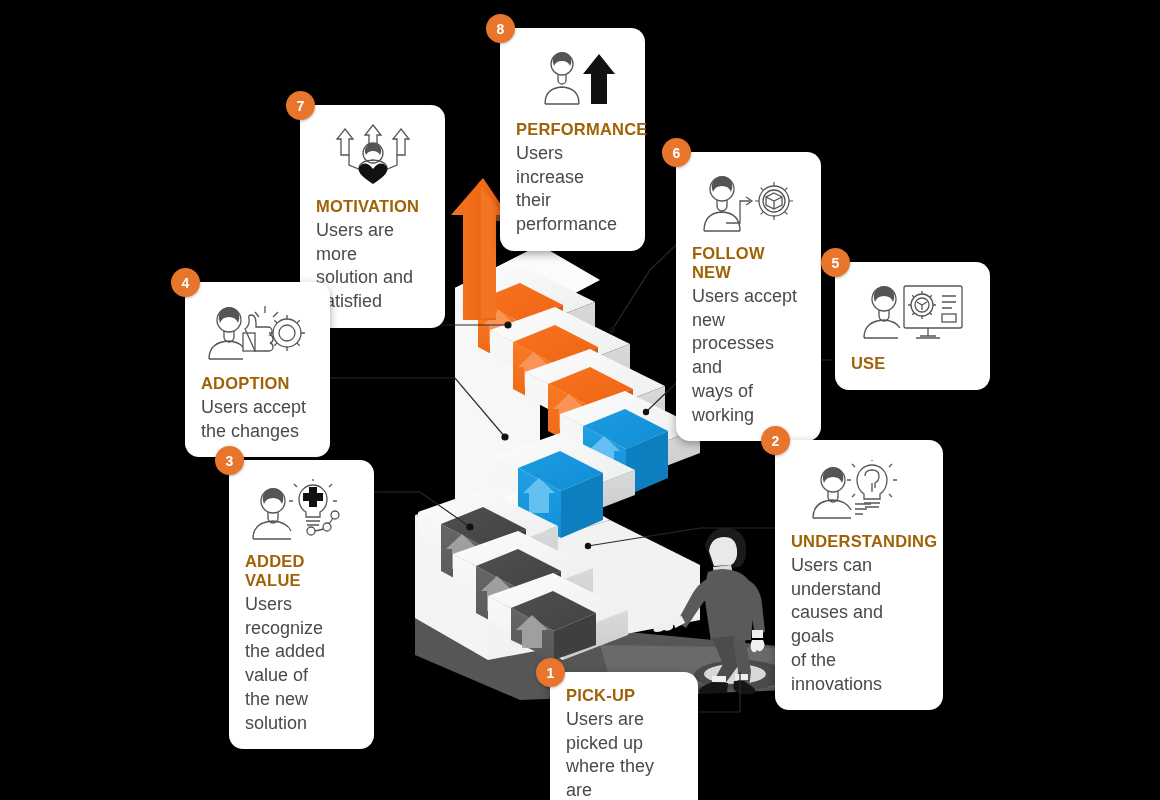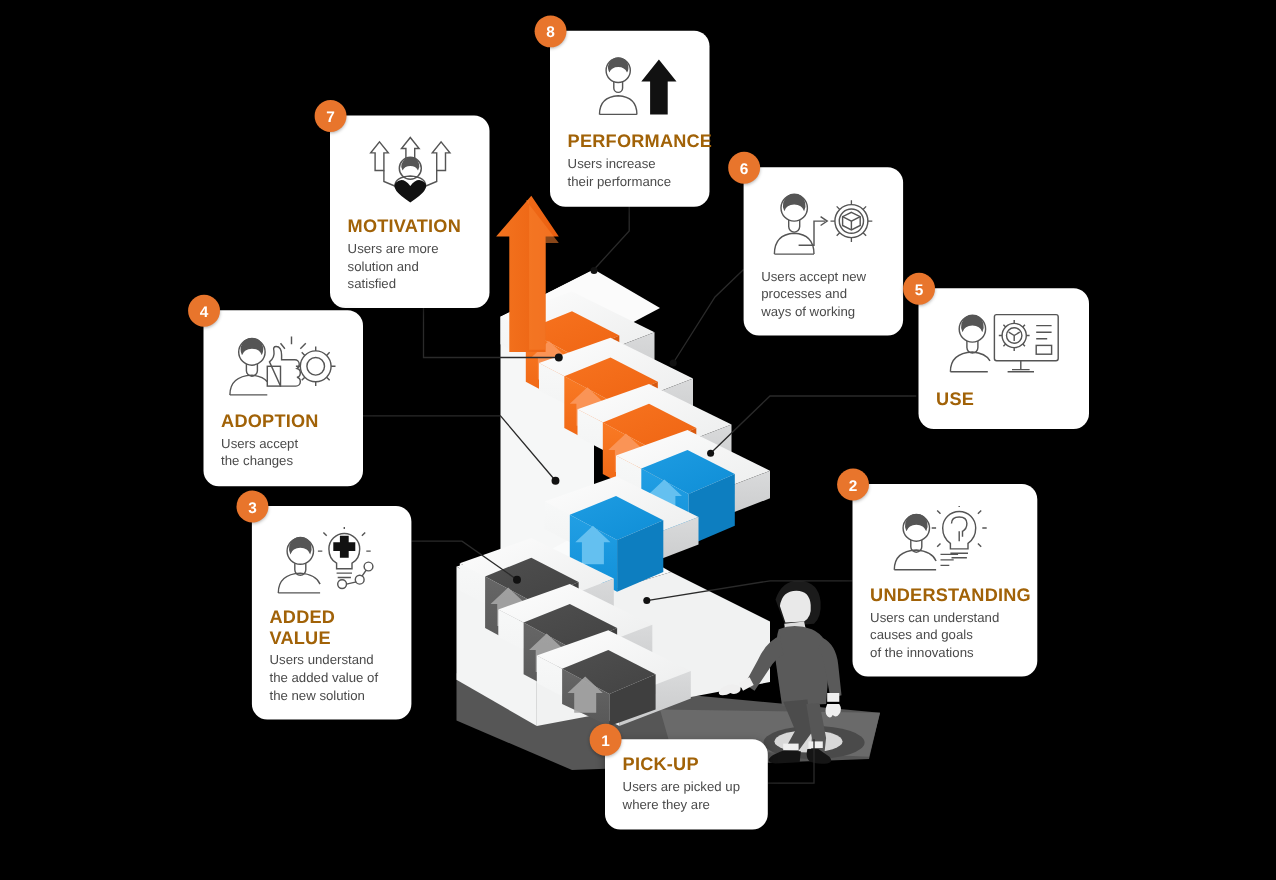--- a/index.html
+++ b/index.html
@@ -14,21 +14,21 @@
   .card-inner{padding:14px 16px 14px 16px;}
   .badge{position:absolute;width:29px;height:29px;border-radius:50%;
          background:#E8752C;color:#fff;font-size:14px;font-weight:bold;
          display:flex;align-items:center;justify-content:center;
          left:-14px;top:-14px;z-index:50;
          box-shadow:0 1px 3px rgba(0,0,0,.3);}
   .icon-box{height:74px;display:flex;align-items:center;justify-content:center;
             margin-bottom:4px;}
   .c-title{font-size:16.5px;font-weight:bold;color:#a16207;letter-spacing:.2px;
            line-height:1.15;margin:0 0 3px 0;}
-  .c-body{font-size:12px;color:#4a4a4a;line-height:1.32;margin:0;
+  .c-body{font-size:18px;color:#4a4a4a;line-height:1.32;margin:0;
           white-space:pre-line;}
 
   
   #links{position:absolute;left:0;top:0;width:1160px;height:800px;z-index:30;
          pointer-events:none;}
 
   
   #stairs{position:absolute;left:0;top:0;width:1160px;height:800px;z-index:20;}
 </style>
 </head>
@@ -303,20 +303,21 @@
                 <path d="M0,-15 l0,-4 M0,15 l0,4 M-15,0 l-4,0 M15,0 l4,0
                          M-10.6,-10.6 l-2.8,-2.8 M10.6,10.6 l2.8,2.8
                          M10.6,-10.6 l2.8,-2.8 M-10.6,10.6 l-2.8,2.8"></path>
               </g>
               <polygon points="0,-8 8,-4 8,4 0,8 -8,4 -8,-4"></polygon>
               <path d="M-8,-4 L0,0 L8,-4 M0,0 L0,8"></path>
             </g>
           </g>
         </svg>
       </div>
+      <p class="c-title">FOLLOW NEW</p>
       <p class="c-body">Users accept new
 processes and
 ways of working</p>
     </div>
   </div>
 
   <div class="card" style="left:835px;top:262px;width:155px;">
     <div class="badge">5</div>
     <div class="card-inner">
       <div class="icon-box">
@@ -390,21 +391,21 @@
             <path d="M64,2 l0,-2 M48,8 l-3,-3 M80,8 l3,-3 M44,22 l-4,0 M84,22 l4,0"></path>
             <circle cx="86" cy="36" r="4"></circle>
             <circle cx="78" cy="48" r="4"></circle>
             <circle cx="62" cy="52" r="4"></circle>
             <path d="M84,39 l-4,6 M75,50 l-9,2"></path>
           </g>
           <path d="M60,14 l0,-6 l8,0 l0,6 l6,0 l0,8 l-6,0 l0,6 l-8,0 l0,-6 l-6,0 l0,-8z" fill="#111"></path>
         </svg>
       </div>
       <p class="c-title">ADDED VALUE</p>
-      <p class="c-body">Users understand
+      <p class="c-body">Users recognize
 the added value of
 the new solution</p>
     </div>
   </div>
 
   <div class="card" style="left:775px;top:440px;width:168px;">
     <div class="badge">2</div>
     <div class="card-inner">
       <div class="icon-box">
         <svg width="100" height="62" viewBox="0 0 100 62">

